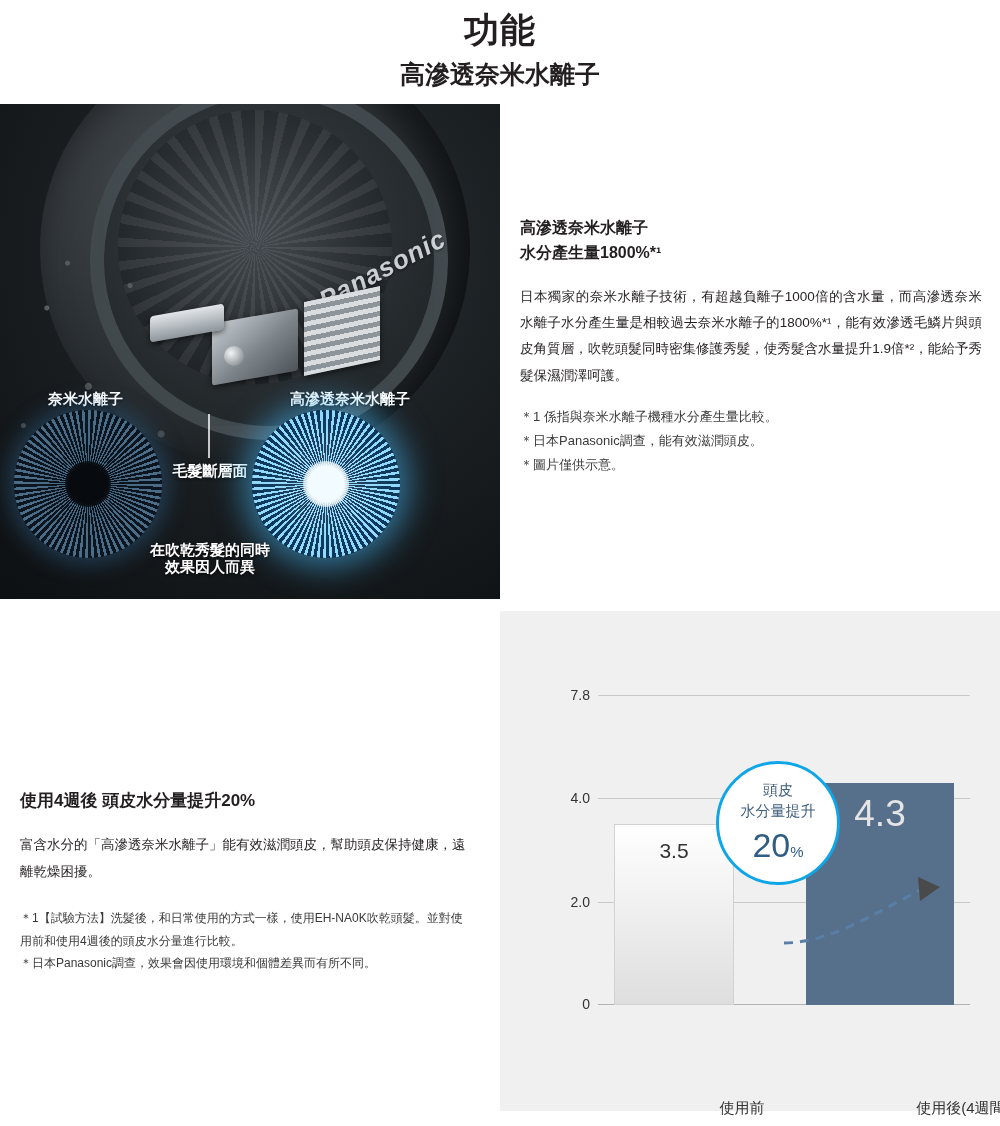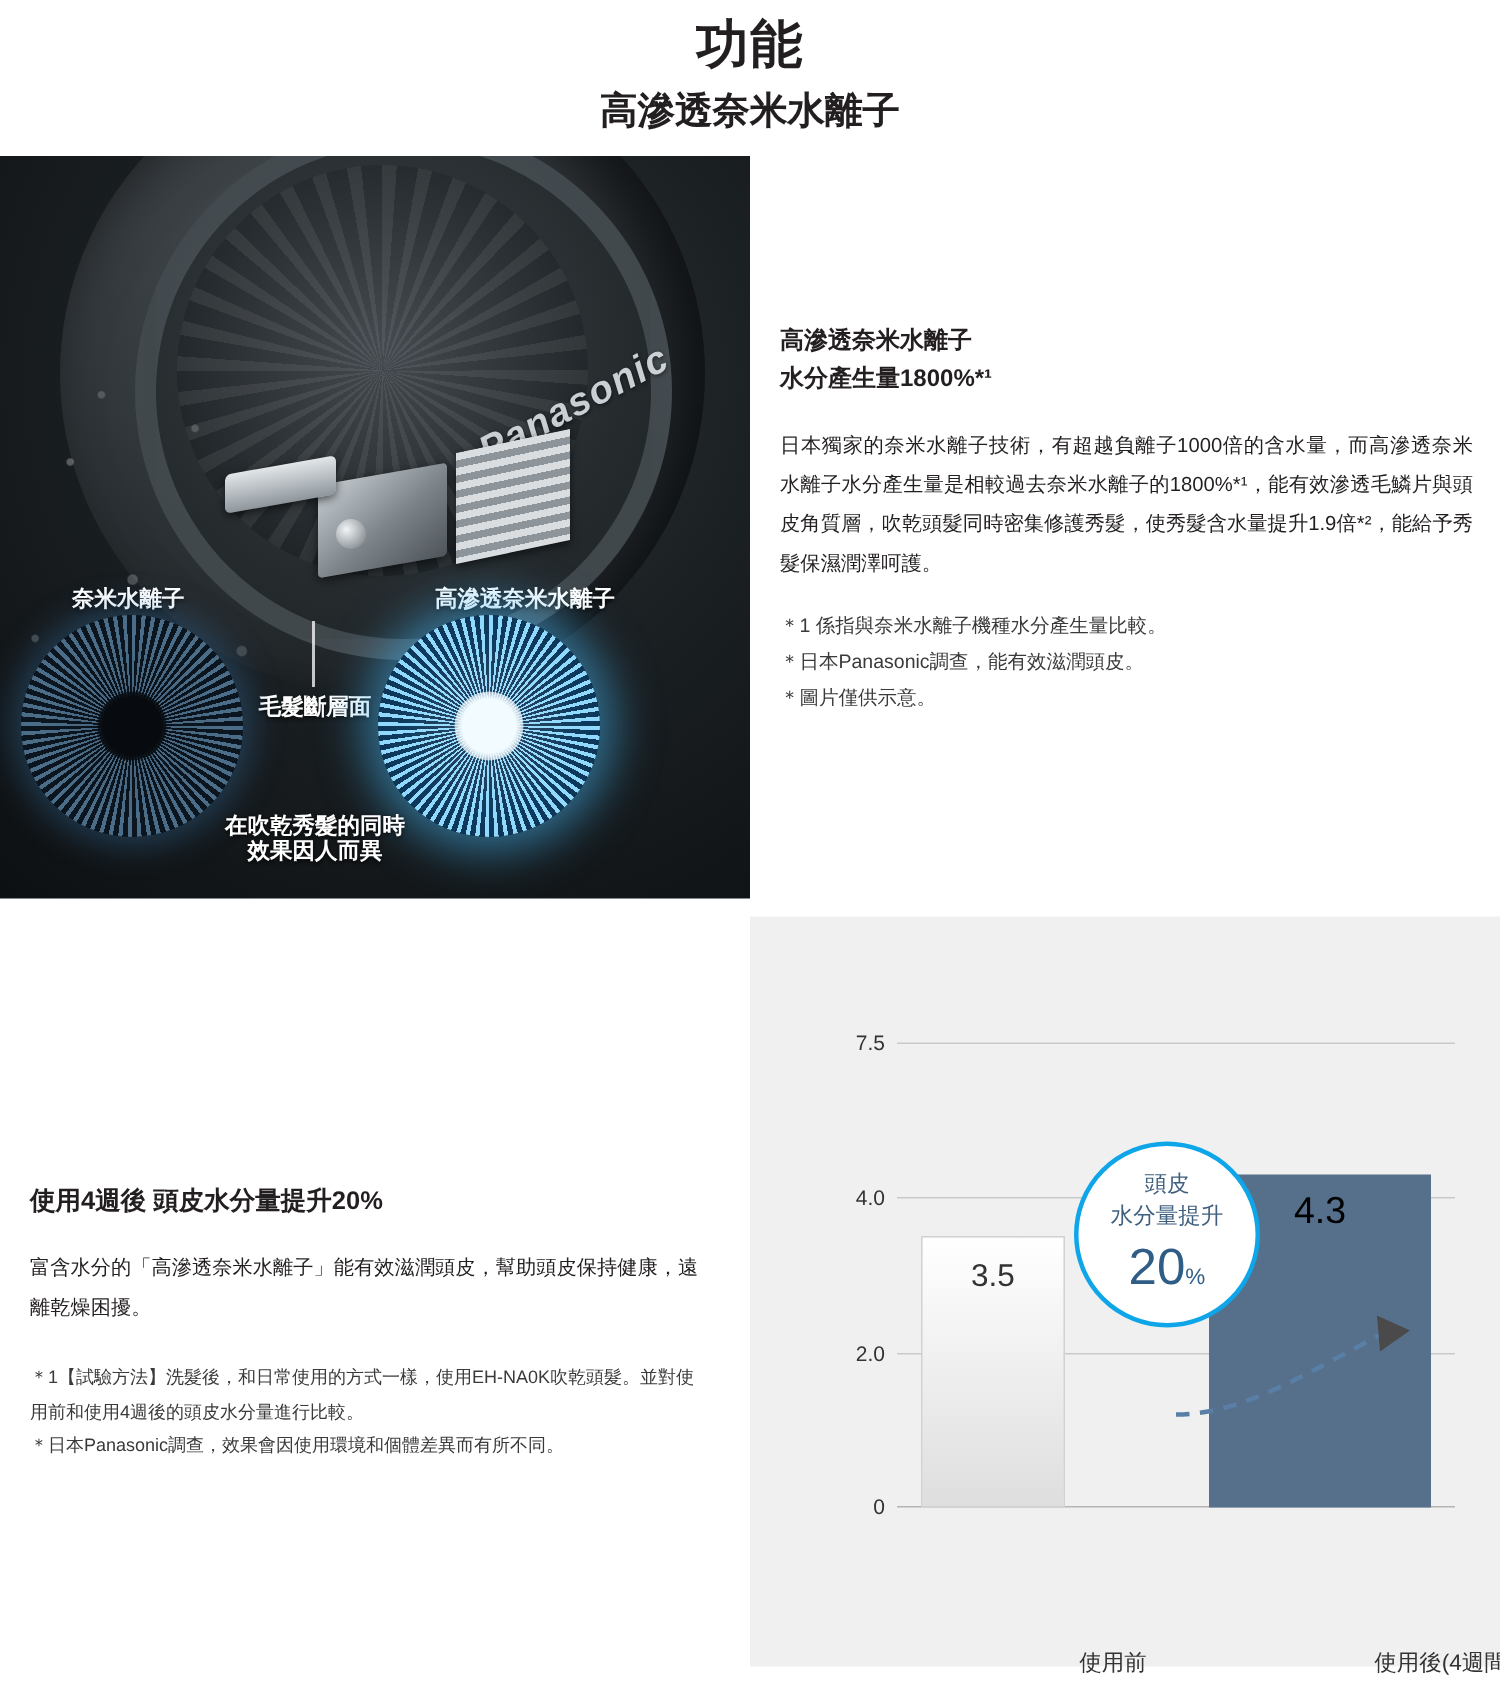--- a/index.html
+++ b/index.html
@@ -318,33 +318,33 @@
     position: absolute;
     top: 14px;
     left: 0;
     width: 100%;
     text-align: center;
     font-size: 21px;
     color: #333;
   }
   .bar.before {
     left: 16px;
-    width: 96px;
+    width: 120px;
     background: linear-gradient(180deg, #ffffff 0%, #dedede 100%);
     border: 1px solid #d2d2d2;
     box-sizing: border-box;
   }
   .bar.after {
     left: 208px;
     width: 148px;
     background: #56708c;
   }
   .bar.after .bar-value {
-    color: #000000;
-    font-size: 25px;
+    color: #e5e5e5;
+    font-size: 37px;
     top: 10px;
   }
   .x-label {
     position: absolute;
     top: 404px;
     font-size: 15px;
     color: #333;
     text-align: center;
   }
   .x-label.before { left: 84px;  width: 120px; }
@@ -456,21 +456,21 @@
     <div class="copy2-notes">
       <div>＊1【試驗方法】洗髮後，和日常使用的方式一樣，使用EH-NA0K吹乾頭髮。並對使用前和使用4週後的頭皮水分量進行比較。</div>
       <div>＊日本Panasonic調查，效果會因使用環境和個體差異而有所不同。</div>
     </div>
   </div>
 
   <div class="chart-panel">
     <div class="chart-area">
 
       <div class="grid-line" style="top:0px;">
-        <span class="y-tick">7.5</span>
+        <span class="y-tick">7.8</span>
       </div>
       <div class="grid-line" style="top:103px;">
         <span class="y-tick">4.0</span>
       </div>
       <div class="grid-line" style="top:207px;">
         <span class="y-tick">2.0</span>
       </div>
       <div class="axis-zero">
         <span class="y-tick">0</span>
       </div>

